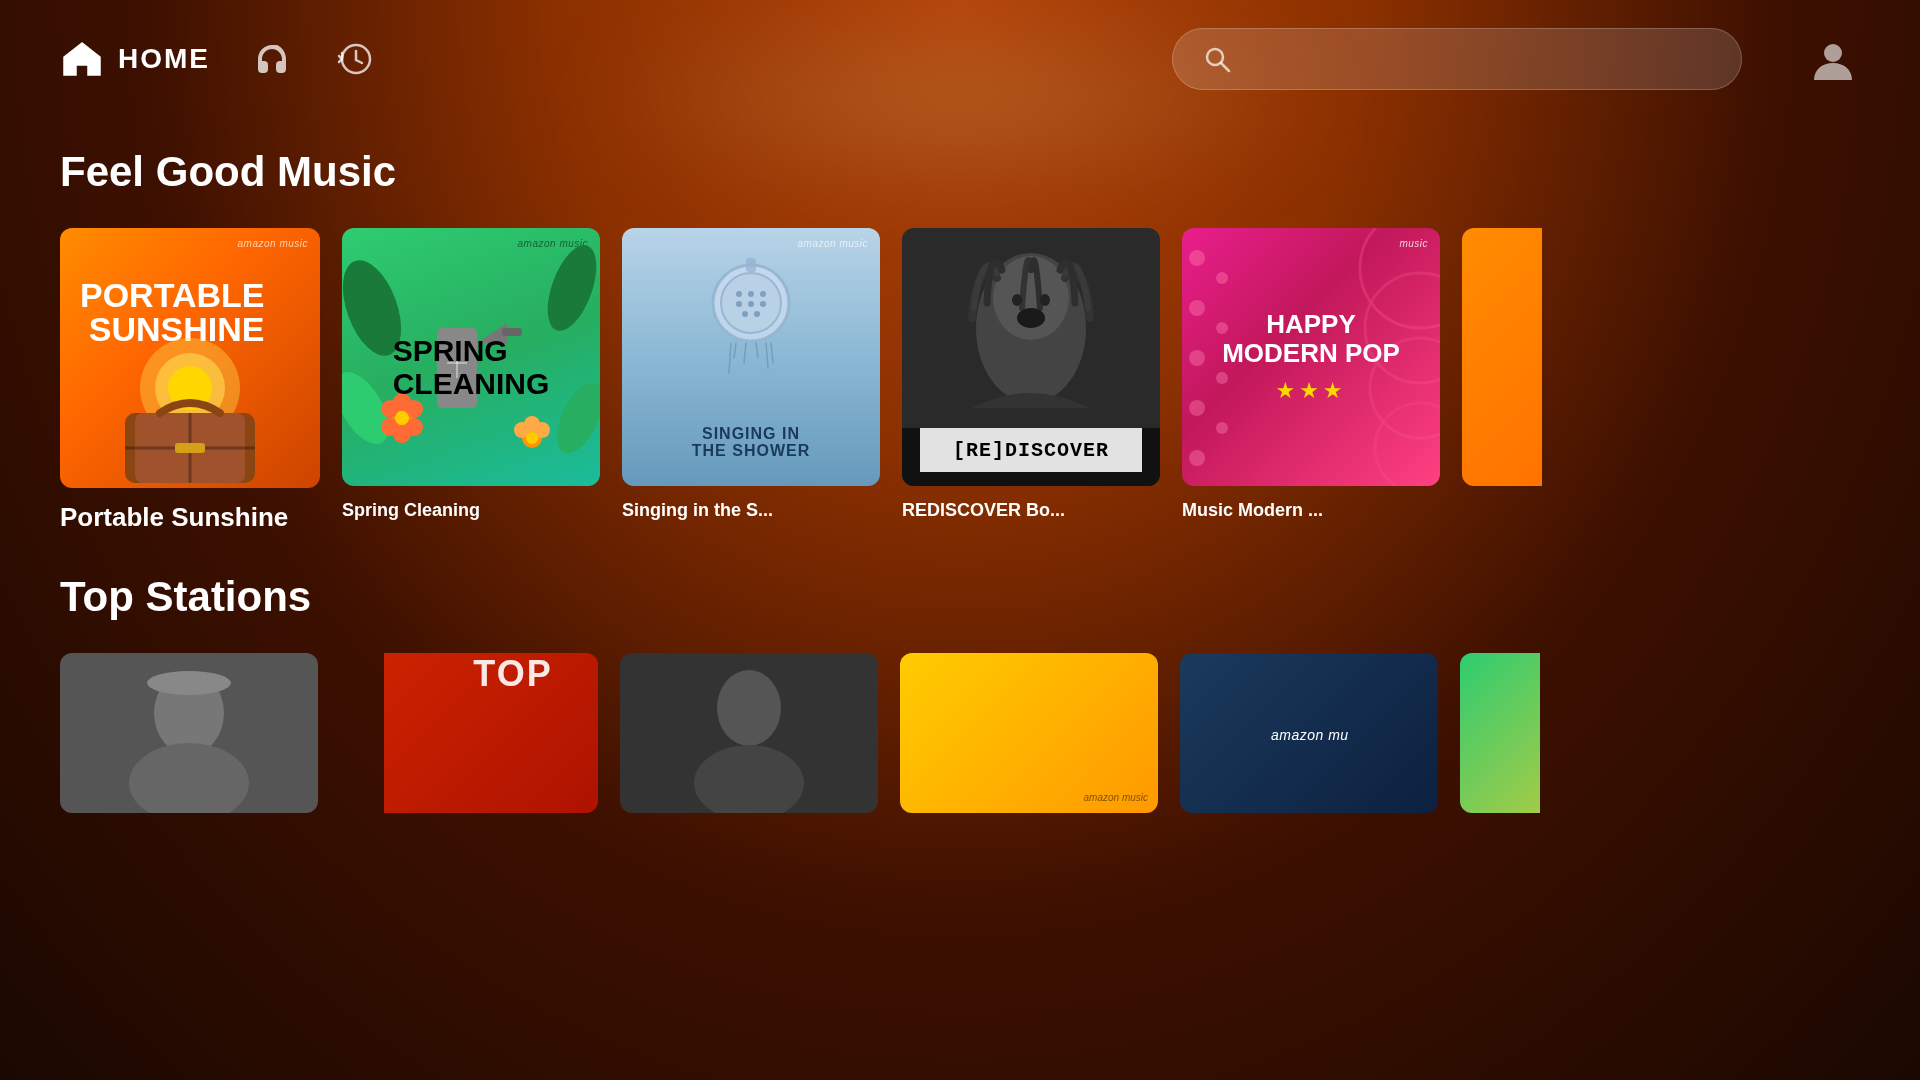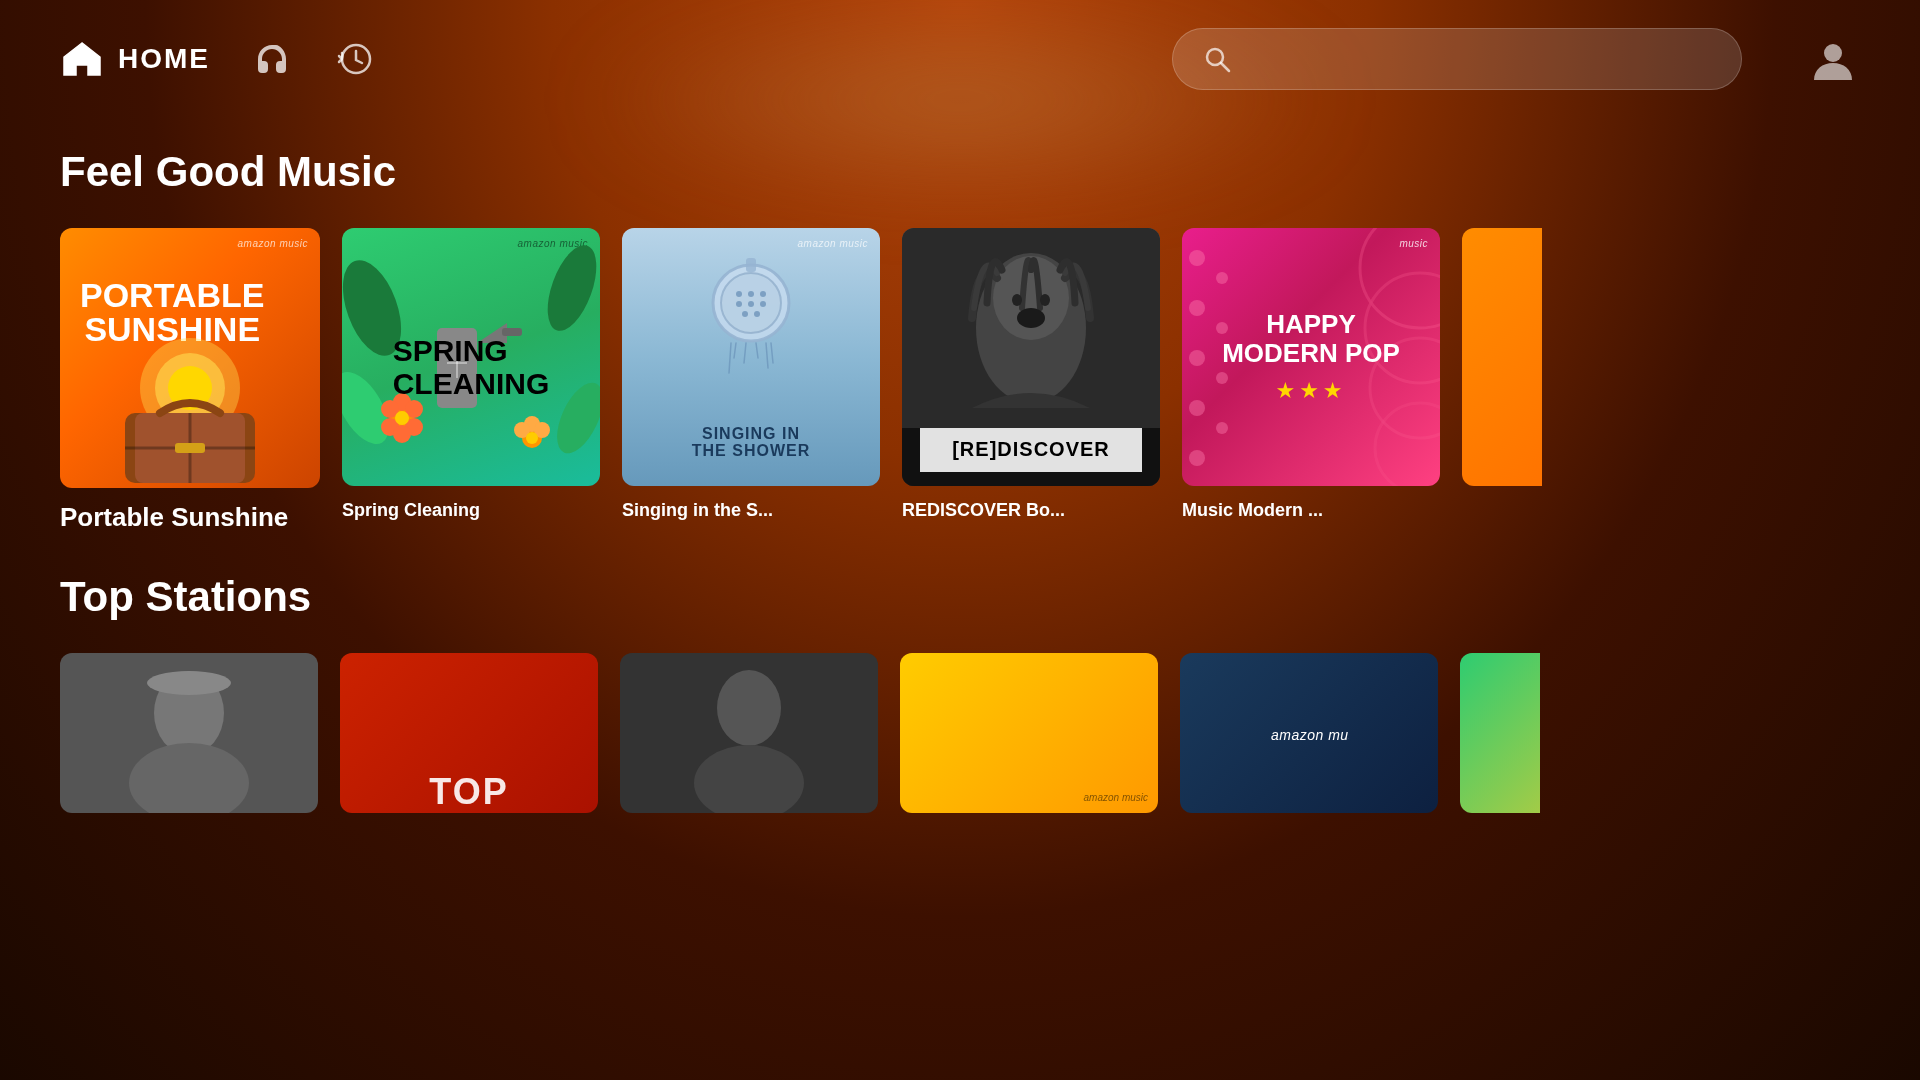--- a/index.html
+++ b/index.html
@@ -165,21 +165,21 @@
       flex-direction: column;
       align-items: center;
       justify-content: flex-end;
       padding: 16px;
       position: relative;
     }
 
     .card-portable-sunshine .card-title {
       font-size: 28px;
       font-weight: 900;
-      text-align: center;
+      text-align: right;
       color: #fff;
       line-height: 1.1;
       text-transform: uppercase;
       position: absolute;
       bottom: 80px;
       left: 20px;
     }
 
     .sunshine-art {
       width: 100%;
@@ -288,21 +288,22 @@
       height: 160px;
       position: relative;
     }
 
     .station-card-red {
       background: linear-gradient(135deg, #cc2200 0%, #aa1100 100%);
       width: 100%; height: 100%;
       display: flex;
       flex-direction: column;
       align-items: center;
-      justify-content: flex-end;
+      justify-content: flex-start;
+      margin-left: 44px;
     }
 
     .station-card-red .top-label {
       font-size: 36px;
       font-weight: 900;
       color: rgba(255,255,255,0.9);
       text-transform: uppercase;
       letter-spacing: 2px;
     }
 
@@ -328,20 +329,21 @@
     svg { display: block; }
 
     
     .person-silhouette {
       position: absolute;
       top: 0; left: 0; right: 0; bottom: 0;
       display: flex;
       align-items: center;
       justify-content: center;
       overflow: hidden;
+      font-family: Liberation Mono, monospace;
     }
 
     .shower-head {
       position: absolute;
       top: 30px;
       left: 50%;
       transform: translateX(-50%);
     }
 
     

